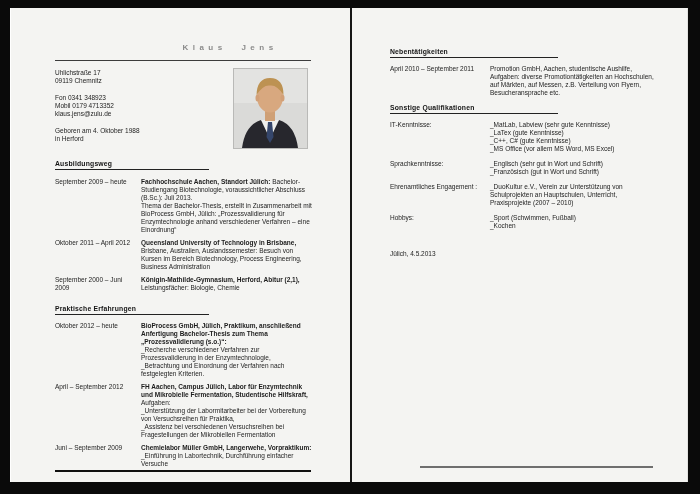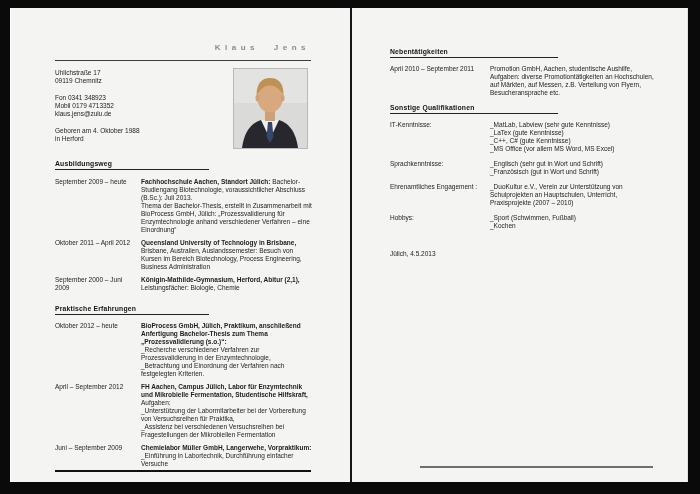--- a/index.html
+++ b/index.html
@@ -13,21 +13,21 @@
   .canvas{
     position:absolute;left:10px;top:8px;width:678px;height:474px;
     background:#f4f4f2;
     box-shadow:inset 1px 0 0 #ffffff, inset -1px 0 0 #e2e2e0;
   }
   .divider{position:absolute;left:340px;top:0;width:2px;height:474px;background:#161616;}
   .txt{font-size:6.5px;line-height:8px;}
   .b{font-weight:bold;}
   
   .name{
-    position:absolute;left:140px;top:35px;width:160px;text-align:right;
+    position:absolute;left:140px;top:35px;width:160px;text-align:center;
     font-size:8px;font-weight:bold;color:#8b8b8b;
     letter-spacing:4.5px;word-spacing:8px;white-space:nowrap;
   }
   .name-rule{position:absolute;left:45px;top:52px;width:256px;height:1px;background:#3c3c3c;}
   .contact{position:absolute;left:45px;top:61px;width:140px;}
   .contact .grp{margin-bottom:9px;}
   .photo{
     position:absolute;left:223px;top:60px;width:75px;height:81px;
     border:1px solid #b9b9b7;box-sizing:border-box;background:#d7d7d5;overflow:hidden;
   }

